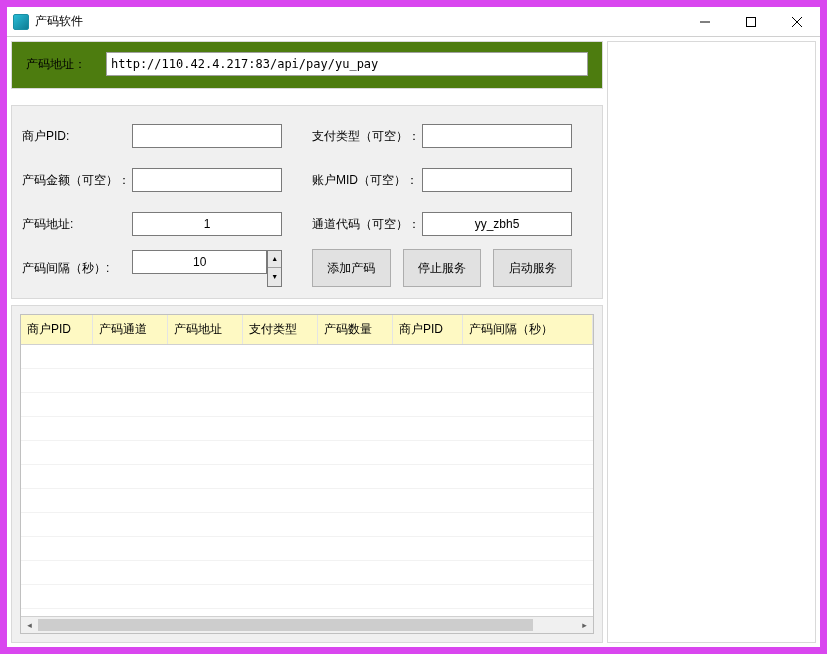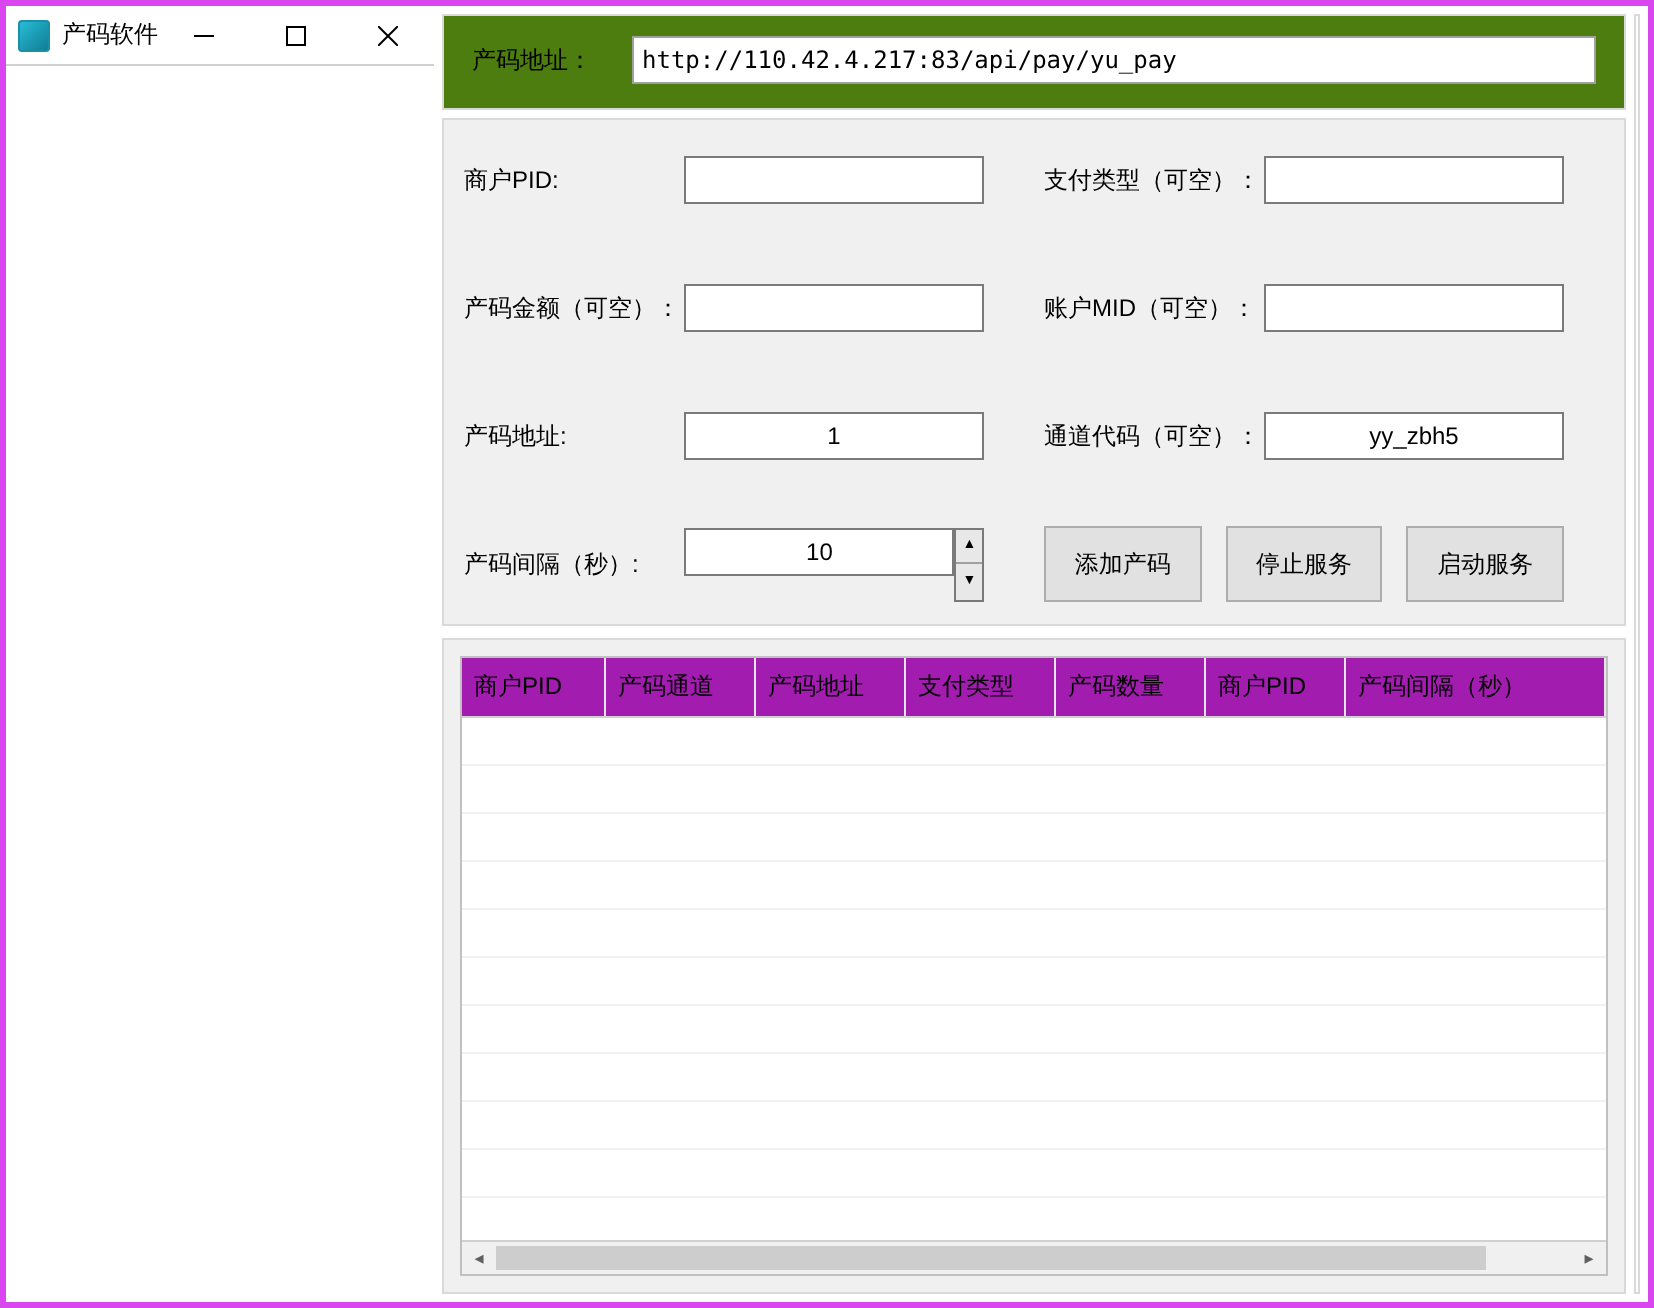--- a/index.html
+++ b/index.html
@@ -6,23 +6,24 @@
   html, body { margin:0; padding:0; }
   body {
     font-family: "Microsoft YaHei","SimSun",Tahoma,Arial,sans-serif;
     font-size: 12px;
     background: #fff;
     color: #000;
   }
   .window {
     width: 827px;
     height: 654px;
-    border: 3px solid #d946ef;
+    border: 7px solid #d946ef;
     background: #ffffff;
     display: flex;
+    flex-direction: column;
     position: relative;
     justify-content: center;
   }
   
   .titlebar {
     height: 30px;
     display:flex;
     align-items:center;
     border-bottom: 1px solid #d0d0d0;
     background: #ffffff;
@@ -84,28 +85,28 @@
     flex:1 1 auto;
     height:24px;
     font-family: "SimSun", monospace;
     font-size:12px;
     padding:2px 4px;
     border:1px solid #a0a0a0;
     background:#fff;
   }
   
   .form-group {
-    margin-top:4px;
+    margin-top:16px;
     border:1px solid #d9d9d9;
     background:#f0f0f0;
     padding:16px 10px 16px 10px;
     display:grid;
     grid-template-columns: 110px 150px 30px 110px 150px;
     grid-auto-rows: 28px;
-    row-gap: 36px;
+    row-gap: 16px;
     align-items:center;
   }
   .form-group .lbl { text-align:left; white-space:nowrap; }
   .form-group input[type=text] {
     height:24px;
     width:100%;
     border:1px solid #7a7a7a;
     background:#fff;
     text-align:center;
     font-size:12px;
@@ -171,21 +172,21 @@
   .grid-wrap {
     flex:1 1 auto;
     background:#fff;
     border:1px solid #c0c0c0;
     overflow:hidden;
     display:flex;
     flex-direction:column;
   }
   .grid-head {
     display:flex;
-    background:#a21caf;
+    background:#fef9c3;
     border-bottom:1px solid #d0d0d0;
   }
   .grid-head .col {
     padding:6px 6px;
     font-size:12px;
     white-space:nowrap;
     border-right:1px solid #e4e4e4;
   }
   .grid-body {
     flex:1 1 auto;

